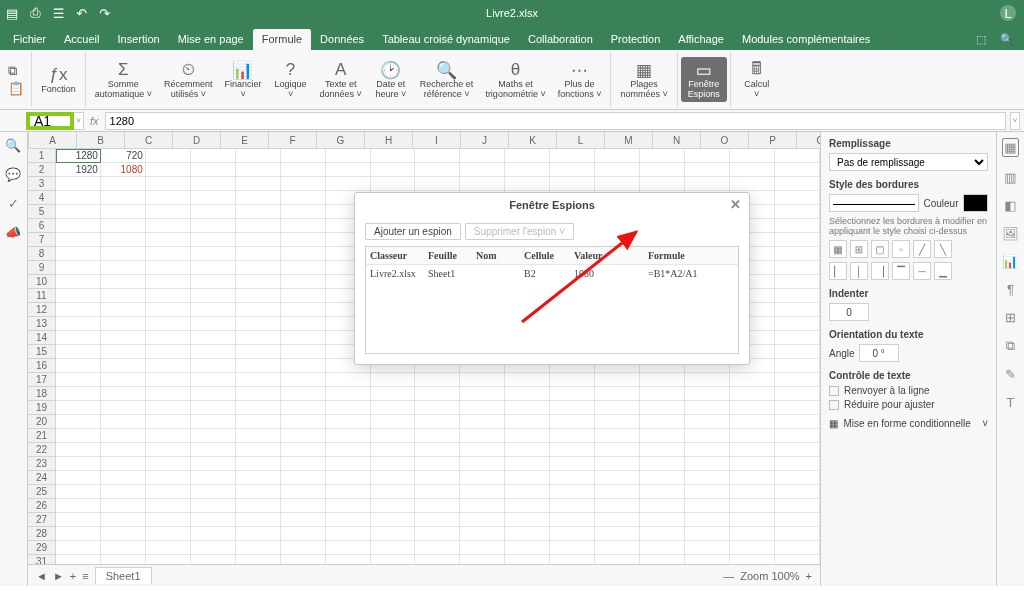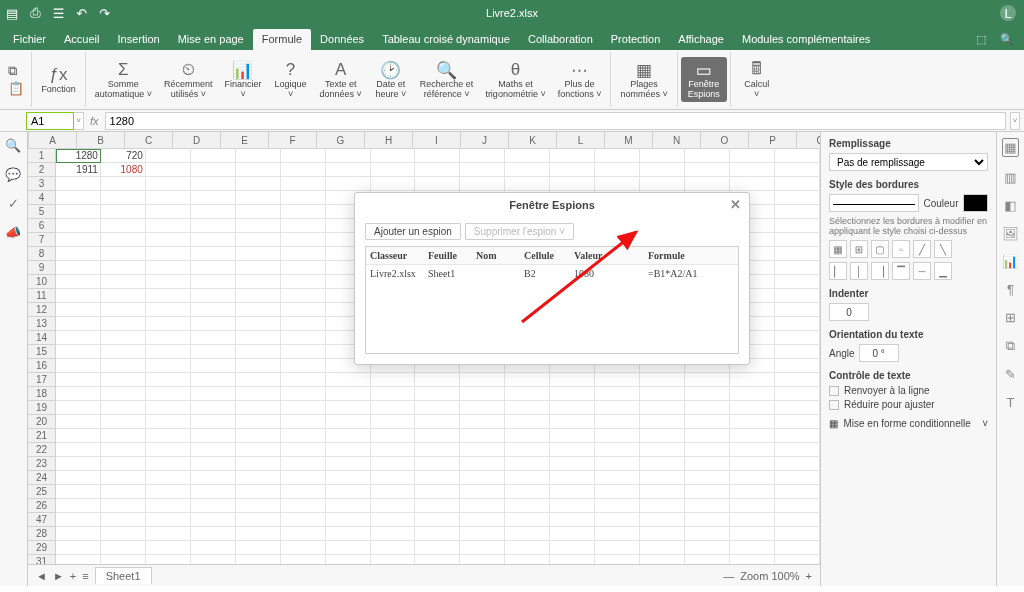--- a/index.html
+++ b/index.html
@@ -17,21 +17,21 @@
   .grp{display:flex;align-items:center;border-left:1px solid #d8d8d8;padding:0 3px;}
   .grp:first-child{border-left:none;padding-left:0;}
   .stack{display:flex;flex-direction:column;gap:2px;padding:2px 4px;}
   .stack .ic{font-size:13px;color:#555;}
   .rbbtn{display:flex;flex-direction:column;align-items:center;justify-content:center;padding:2px 5px;min-width:46px;cursor:pointer;border:1px solid transparent;border-radius:3px;}
   .rbbtn.pressed{background:#6f6f6f;color:#fff;}
   .rbbtn .rbicon{font-size:17px;color:#666;height:20px;display:flex;align-items:center;}
   .rbbtn.pressed .rbicon{color:#fff}
   .rbbtn .rblabel{font-size:9px;line-height:1.05;text-align:center;white-space:pre;}
   .namebox-row{height:22px;background:#f7f7f7;border-bottom:1px solid #cbcbcb;display:flex;align-items:center;}
-  .namebox{width:48px;height:18px;background:#fff;border:1px solid #84cc16;padding:1px 4px;font-size:11px;margin-left:26px;}
+  .namebox{width:48px;height:18px;background:#fff;border:4px solid #84cc16;padding:1px 4px;font-size:14px;margin-left:26px;}
   .namebox-exp{width:10px;height:18px;border:1px solid #cfcfcf;border-left:none;display:flex;align-items:center;justify-content:center;font-size:8px;color:#888;background:#fff;}
   .fx{padding:0 6px;font-style:italic;color:#888;}
   .formula-input{flex:1;height:18px;border:1px solid #cfcfcf;background:#fff;padding:1px 4px;font-size:11px;margin-right:4px;}
   .formula-exp{width:10px;height:18px;border:1px solid #cfcfcf;display:flex;align-items:center;justify-content:center;font-size:8px;color:#888;background:#fff;margin-right:4px;}
   .workarea{display:flex;height:454px;}
   .leftrail{width:28px;background:#f7f7f7;border-right:1px solid #cbcbcb;display:flex;flex-direction:column;align-items:center;gap:14px;padding-top:6px;color:#777;font-size:13px;}
   .gridwrap{flex:1;position:relative;background:#fff;overflow:hidden;}
   .colhead{display:flex;height:17px;background:#f1f1f1;border-bottom:1px solid #d2d2d2;}
   .corner{width:30px;border-right:1px solid #d2d2d2;background:#eee;}
   .colh{width:48px;border-right:1px solid #d2d2d2;display:flex;align-items:center;justify-content:center;color:#666;font-size:10px;cursor:pointer;}
@@ -250,21 +250,21 @@
           <div class="cell"></div>
           <div class="cell"></div>
           <div class="cell"></div>
           <div class="cell"></div>
           <div class="cell"></div>
           <div class="cell"></div>
           <div class="cell"></div>
         </div>
         <div class="row">
           <div class="rowh">2</div>
-          <div class="cell">1911</div>
+          <div class="cell">1920</div>
           <div class="cell red">1080</div>
           <div class="cell"></div>
           <div class="cell"></div>
           <div class="cell"></div>
           <div class="cell"></div>
           <div class="cell"></div>
           <div class="cell"></div>
           <div class="cell"></div>
           <div class="cell"></div>
           <div class="cell"></div>
@@ -749,21 +749,21 @@
           <div class="cell"></div>
           <div class="cell"></div>
           <div class="cell"></div>
           <div class="cell"></div>
           <div class="cell"></div>
           <div class="cell"></div>
           <div class="cell"></div>
           <div class="cell"></div>
         </div>
         <div class="row">
-          <div class="rowh">47</div>
+          <div class="rowh">27</div>
           <div class="cell"></div>
           <div class="cell"></div>
           <div class="cell"></div>
           <div class="cell"></div>
           <div class="cell"></div>
           <div class="cell"></div>
           <div class="cell"></div>
           <div class="cell"></div>
           <div class="cell"></div>
           <div class="cell"></div>

